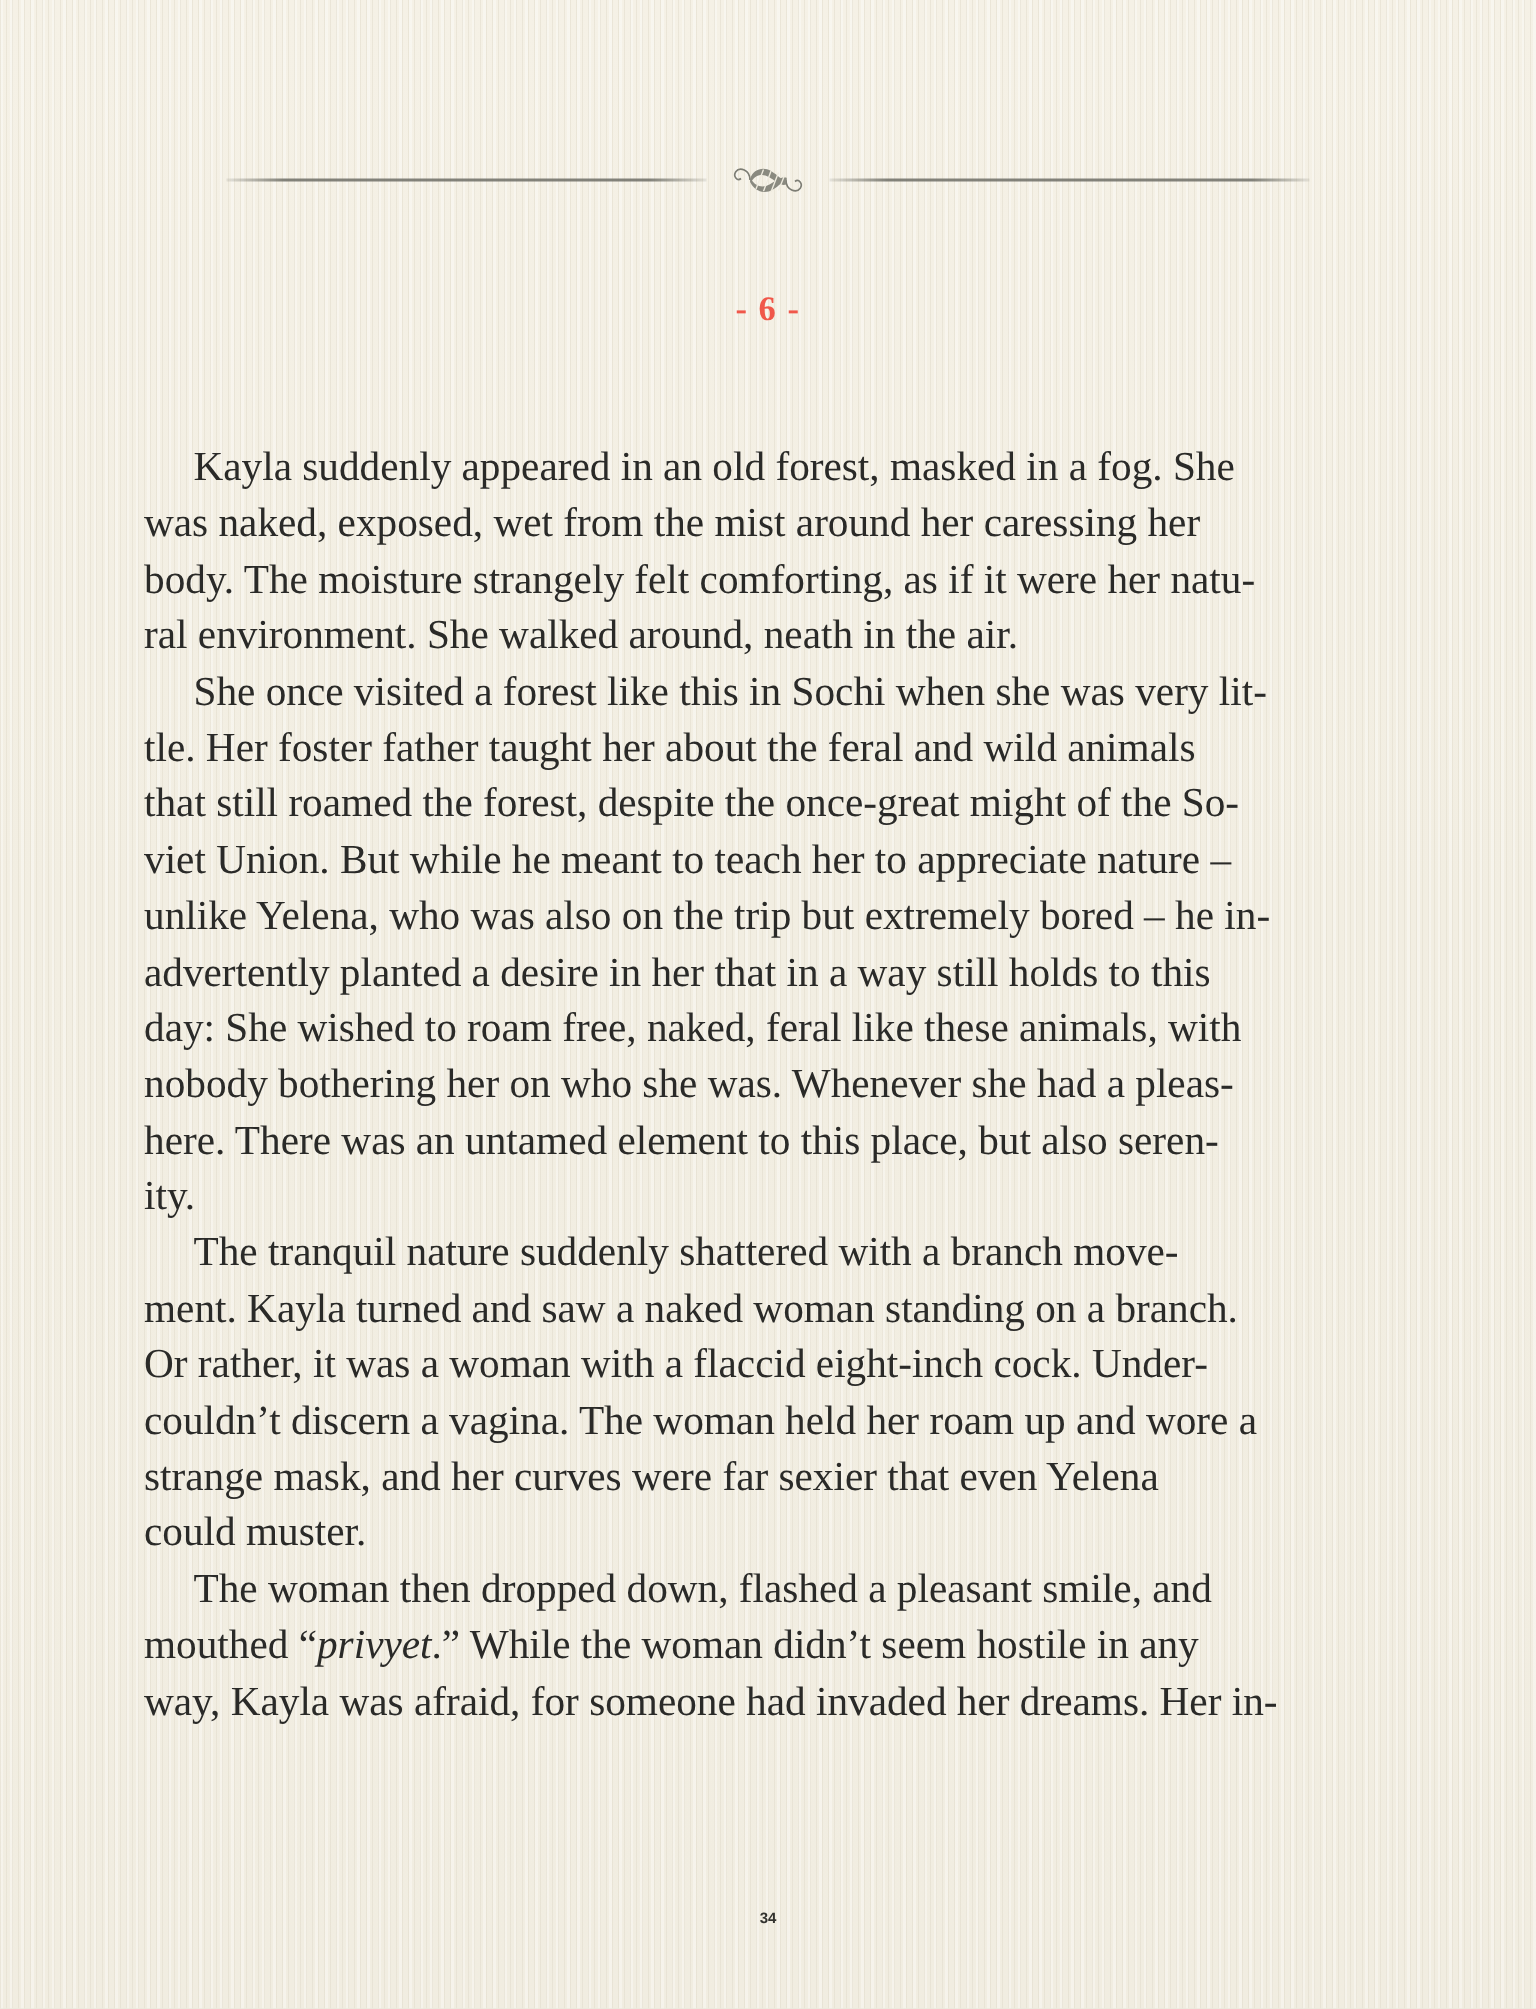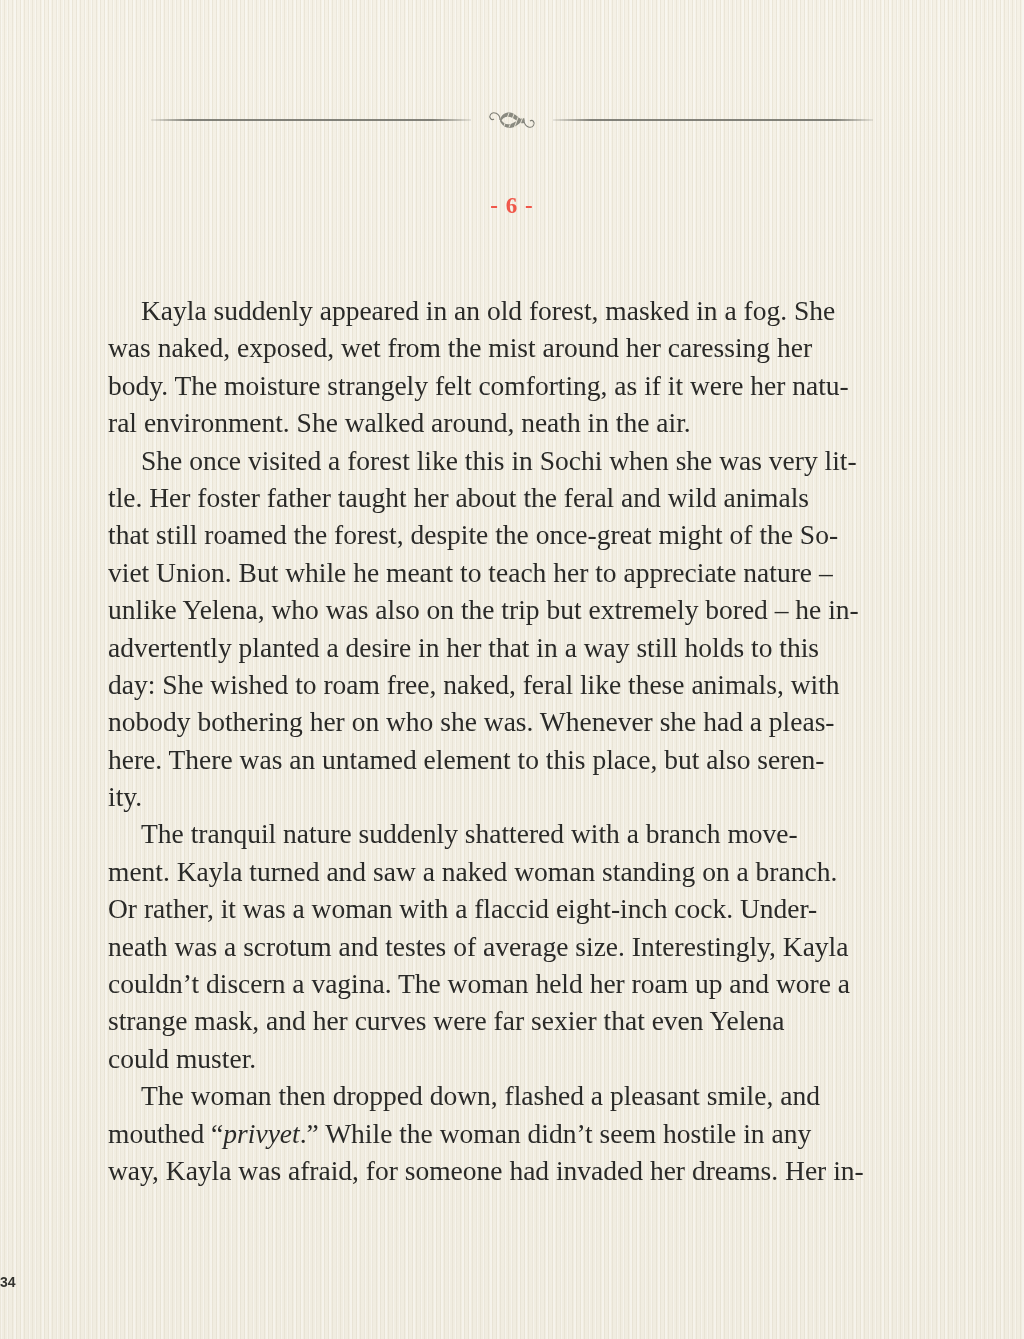--- a/index.html
+++ b/index.html
@@ -72,21 +72,21 @@
     font-family: "Liberation Serif", "DejaVu Serif", serif;
     font-size: 23px;
     font-weight: bold;
     letter-spacing: 1px;
     color: #f0574a;
   }
 
   
   .textblock {
     position: absolute;
-    left: 108px;
+    left: 96px;
     top: 292px;
     width: 842px;
     font-size: 27.5px;
     line-height: 37.4px;
     color: #2a2a28;
     -webkit-font-smoothing: antialiased;
   }
 
   .tline {
     white-space: pre;
@@ -97,23 +97,23 @@
 
   .tline em {
   }
 
   
   .folio {
     position: absolute;
     left: 0;
     top: 1274px;
     width: 100%;
-    text-align: left;
+    text-align: center;
     font-family: "Liberation Sans", "DejaVu Sans", sans-serif;
-    font-size: 14px;
+    font-size: 10px;
     font-weight: bold;
     color: #33332f;
   }
 </style>
 </head>
 <body>
 
 <div class="page">
 
   <div class="ornament-band">
@@ -153,21 +153,20 @@
     <span class="tline">unlike Yelena, who was also on the trip but extremely bored – he in-</span>
     <span class="tline">advertently planted a desire in her that in a way still holds to this</span>
     <span class="tline">day: She wished to roam free, naked, feral like these animals, with</span>
     <span class="tline">nobody bothering her on who she was. Whenever she had a pleas-</span>
     <span class="tline">here. There was an untamed element to this place, but also seren-</span>
     <span class="tline">ity.</span>
 
     <span class="tline indent">The tranquil nature suddenly shattered with a branch move-</span>
     <span class="tline">ment. Kayla turned and saw a naked woman standing on a branch.</span>
     <span class="tline">Or rather, it was a woman with a flaccid eight-inch cock. Under-</span>
-    <span class="tline">neath was a scrotum and testes of average size. Interestingly, Kayla</span>
     <span class="tline">couldn’t discern a vagina. The woman held her roam up and wore a</span>
     <span class="tline">strange mask, and her curves were far sexier that even Yelena</span>
     <span class="tline">could muster.</span>
 
     <span class="tline indent">The woman then dropped down, flashed a pleasant smile, and</span>
     <span class="tline" id="line-italic">mouthed “<em>privyet</em>.” While the woman didn’t seem hostile in any</span>
     <span class="tline">way, Kayla was afraid, for someone had invaded her dreams. Her in-</span>
 
   </div>
 

